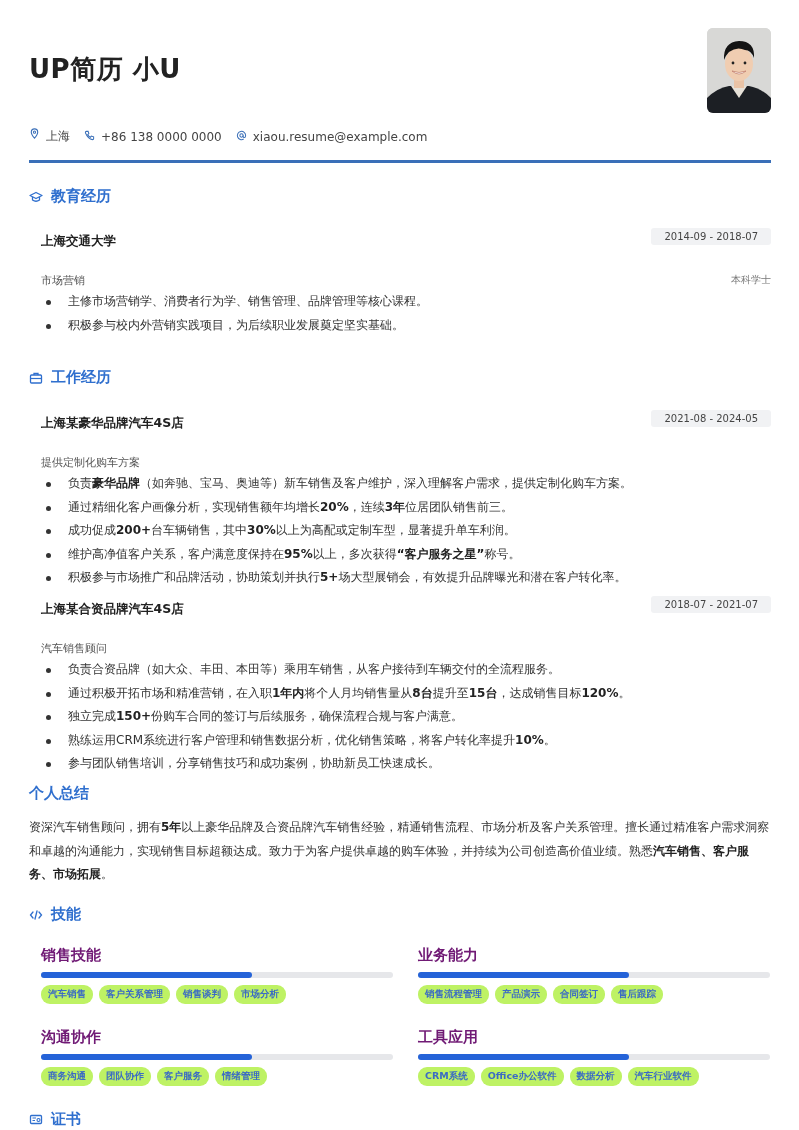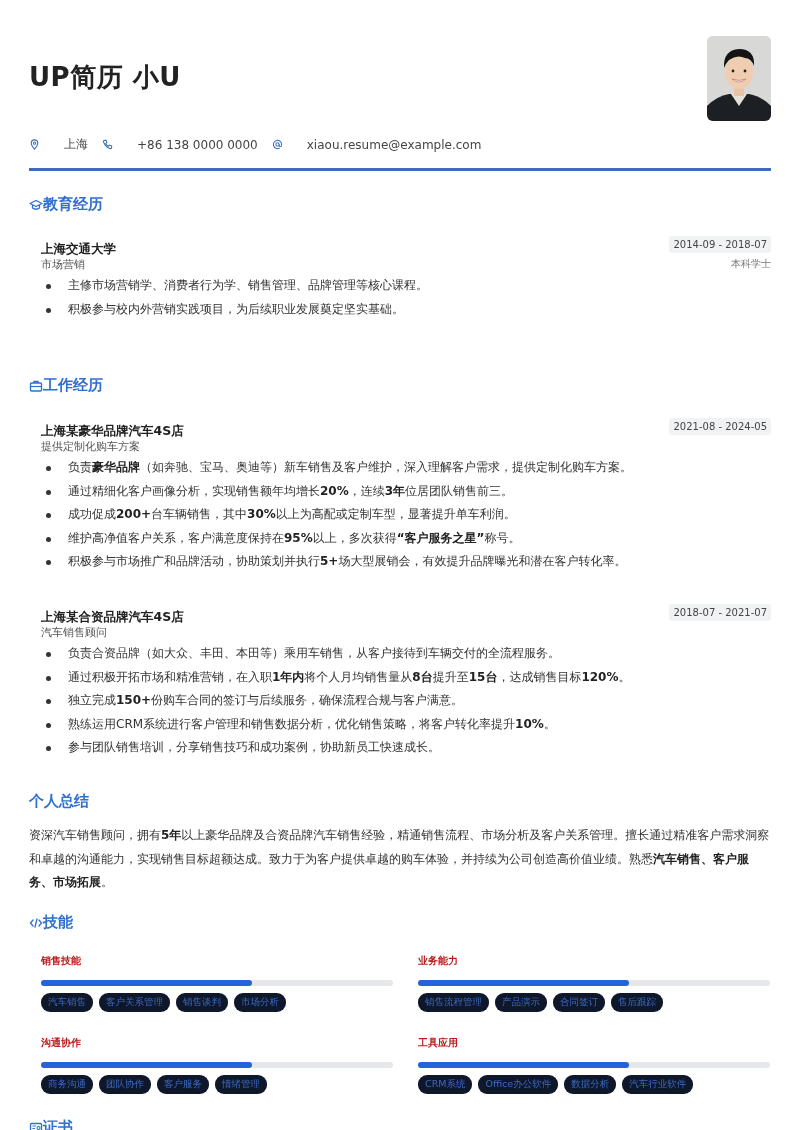--- a/index.html
+++ b/index.html
@@ -1,48 +1,48 @@
 <!DOCTYPE html>
 <html><head>
 <meta charset="utf-8">
 <style>
   * { box-sizing: border-box; margin: 0; padding: 0; }
   html, body { width: 799px; height: 1130px; background: #ffffff; overflow: hidden; }
   body { font-family: "DejaVu Sans", "Liberation Sans", sans-serif; color: #333; position: relative; }
-  .page { position: absolute; left: 29px; top: 8px; width: 742px; }
+  .page { position: absolute; left: 29px; top: 0; width: 742px; }
 
   .header { position: relative; height: 163px; border-bottom: 3px solid #3a6fb8; }
   .name { position: absolute; left: 0; top: 52px; font-size: 26px; font-weight: bold; color: #222; letter-spacing: 0.5px; }
   .photo { position: absolute; right: 0; top: 28px; width: 64px; height: 85px; border-radius: 6px; overflow: hidden; background: #d6d6d4; }
   .contacts { position: absolute; left: 0; top: 128px; display: flex; gap: 14px; font-size: 12px; color: #444; align-items: center; }
-  .contact { display: flex; align-items: center; gap: 24px; }
+  .contact { display: flex; align-items: flex-start; gap: 6px; }
   .contact svg { width: 11px; height: 11px; }
 
-  .section-title { position: absolute; left: 0; display: flex; align-items: center; gap: 0; font-size: 15px; font-weight: bold; color: #2f6fce; }
+  .section-title { position: absolute; left: 0; display: flex; align-items: center; gap: 8px; font-size: 15px; font-weight: bold; color: #2f6fce; }
   .section-title svg { width: 14px; height: 14px; }
 
   .entry { position: absolute; left: 12px; width: 730px; }
   .entry-head { position: relative; height: 18px; }
   .entry-title { font-size: 12.5px; font-weight: bold; color: #222; }
-  .entry-date { position: absolute; right: 0; top: -2px; background: #f1f2f4; border-radius: 3px; font-size: 10px; color: #444; padding: 3px 4px; }
-  .entry-sub { font-size: 11px; color: #555; height: 18px; line-height: 18px; position: relative; }
+  .entry-date { position: absolute; right: 0; top: -2px; background: #f1f2f4; border-radius: 3px; font-size: 10px; color: #444; padding: 3px 13px; }
+  .entry-sub { font-size: 11px; color: #555; height: 18px; line-height: 18px; position: relative; margin-top: 24px; }
   .entry-degree { position: absolute; right: 0; top: 0; font-size: 10px; color: #777; font-family: Liberation Mono, monospace; }
   ul.bullets { list-style: none; }
   ul.bullets li { position: relative; padding-left: 27px; font-size: 12px; color: #333; height: 23.5px; line-height: 23.5px; white-space: nowrap; }
   ul.bullets li::before { content: ""; position: absolute; left: 5px; top: 10px; width: 5px; height: 5px; border-radius: 50%; background: #333; }
   b { color: #222; }
 
   .summary { position: absolute; left: 0; top: 816px; width: 742px; font-size: 12px; line-height: 23.5px; color: #333; }
 
   .skill { position: absolute; width: 352px; }
-  .skill-name { font-size: 10px; font-weight: bold; color: #b91c1c; height: 22px; }
+  .skill-name { font-size: 15px; font-weight: bold; color: #701a75; height: 22px; }
   .bar { height: 6px; background: #e6e7ea; border-radius: 3px; position: relative; margin-top: 4px; }
   .bar-fill { position: absolute; left: 0; top: 0; height: 6px; border-radius: 3px; background: #2563d8; }
   .tags { display: flex; gap: 6px; margin-top: 7px; }
-  .tag { background: #0f172a; color: #3b6bc4; font-size: 9.5px; padding: 3px 7px; border-radius: 9px; }
+  .tag { background: #bef264; color: #3b6bc4; font-size: 9.5px; padding: 3px 7px; border-radius: 9px; font-weight: bold; }
 </style>
 </head>
 <body>
 
 <div class="page">
 
   <div class="header">
     <div class="name">UP简历 小U</div>
     <div class="photo">
       <svg viewBox="0 0 64 85" width="64" height="85">

